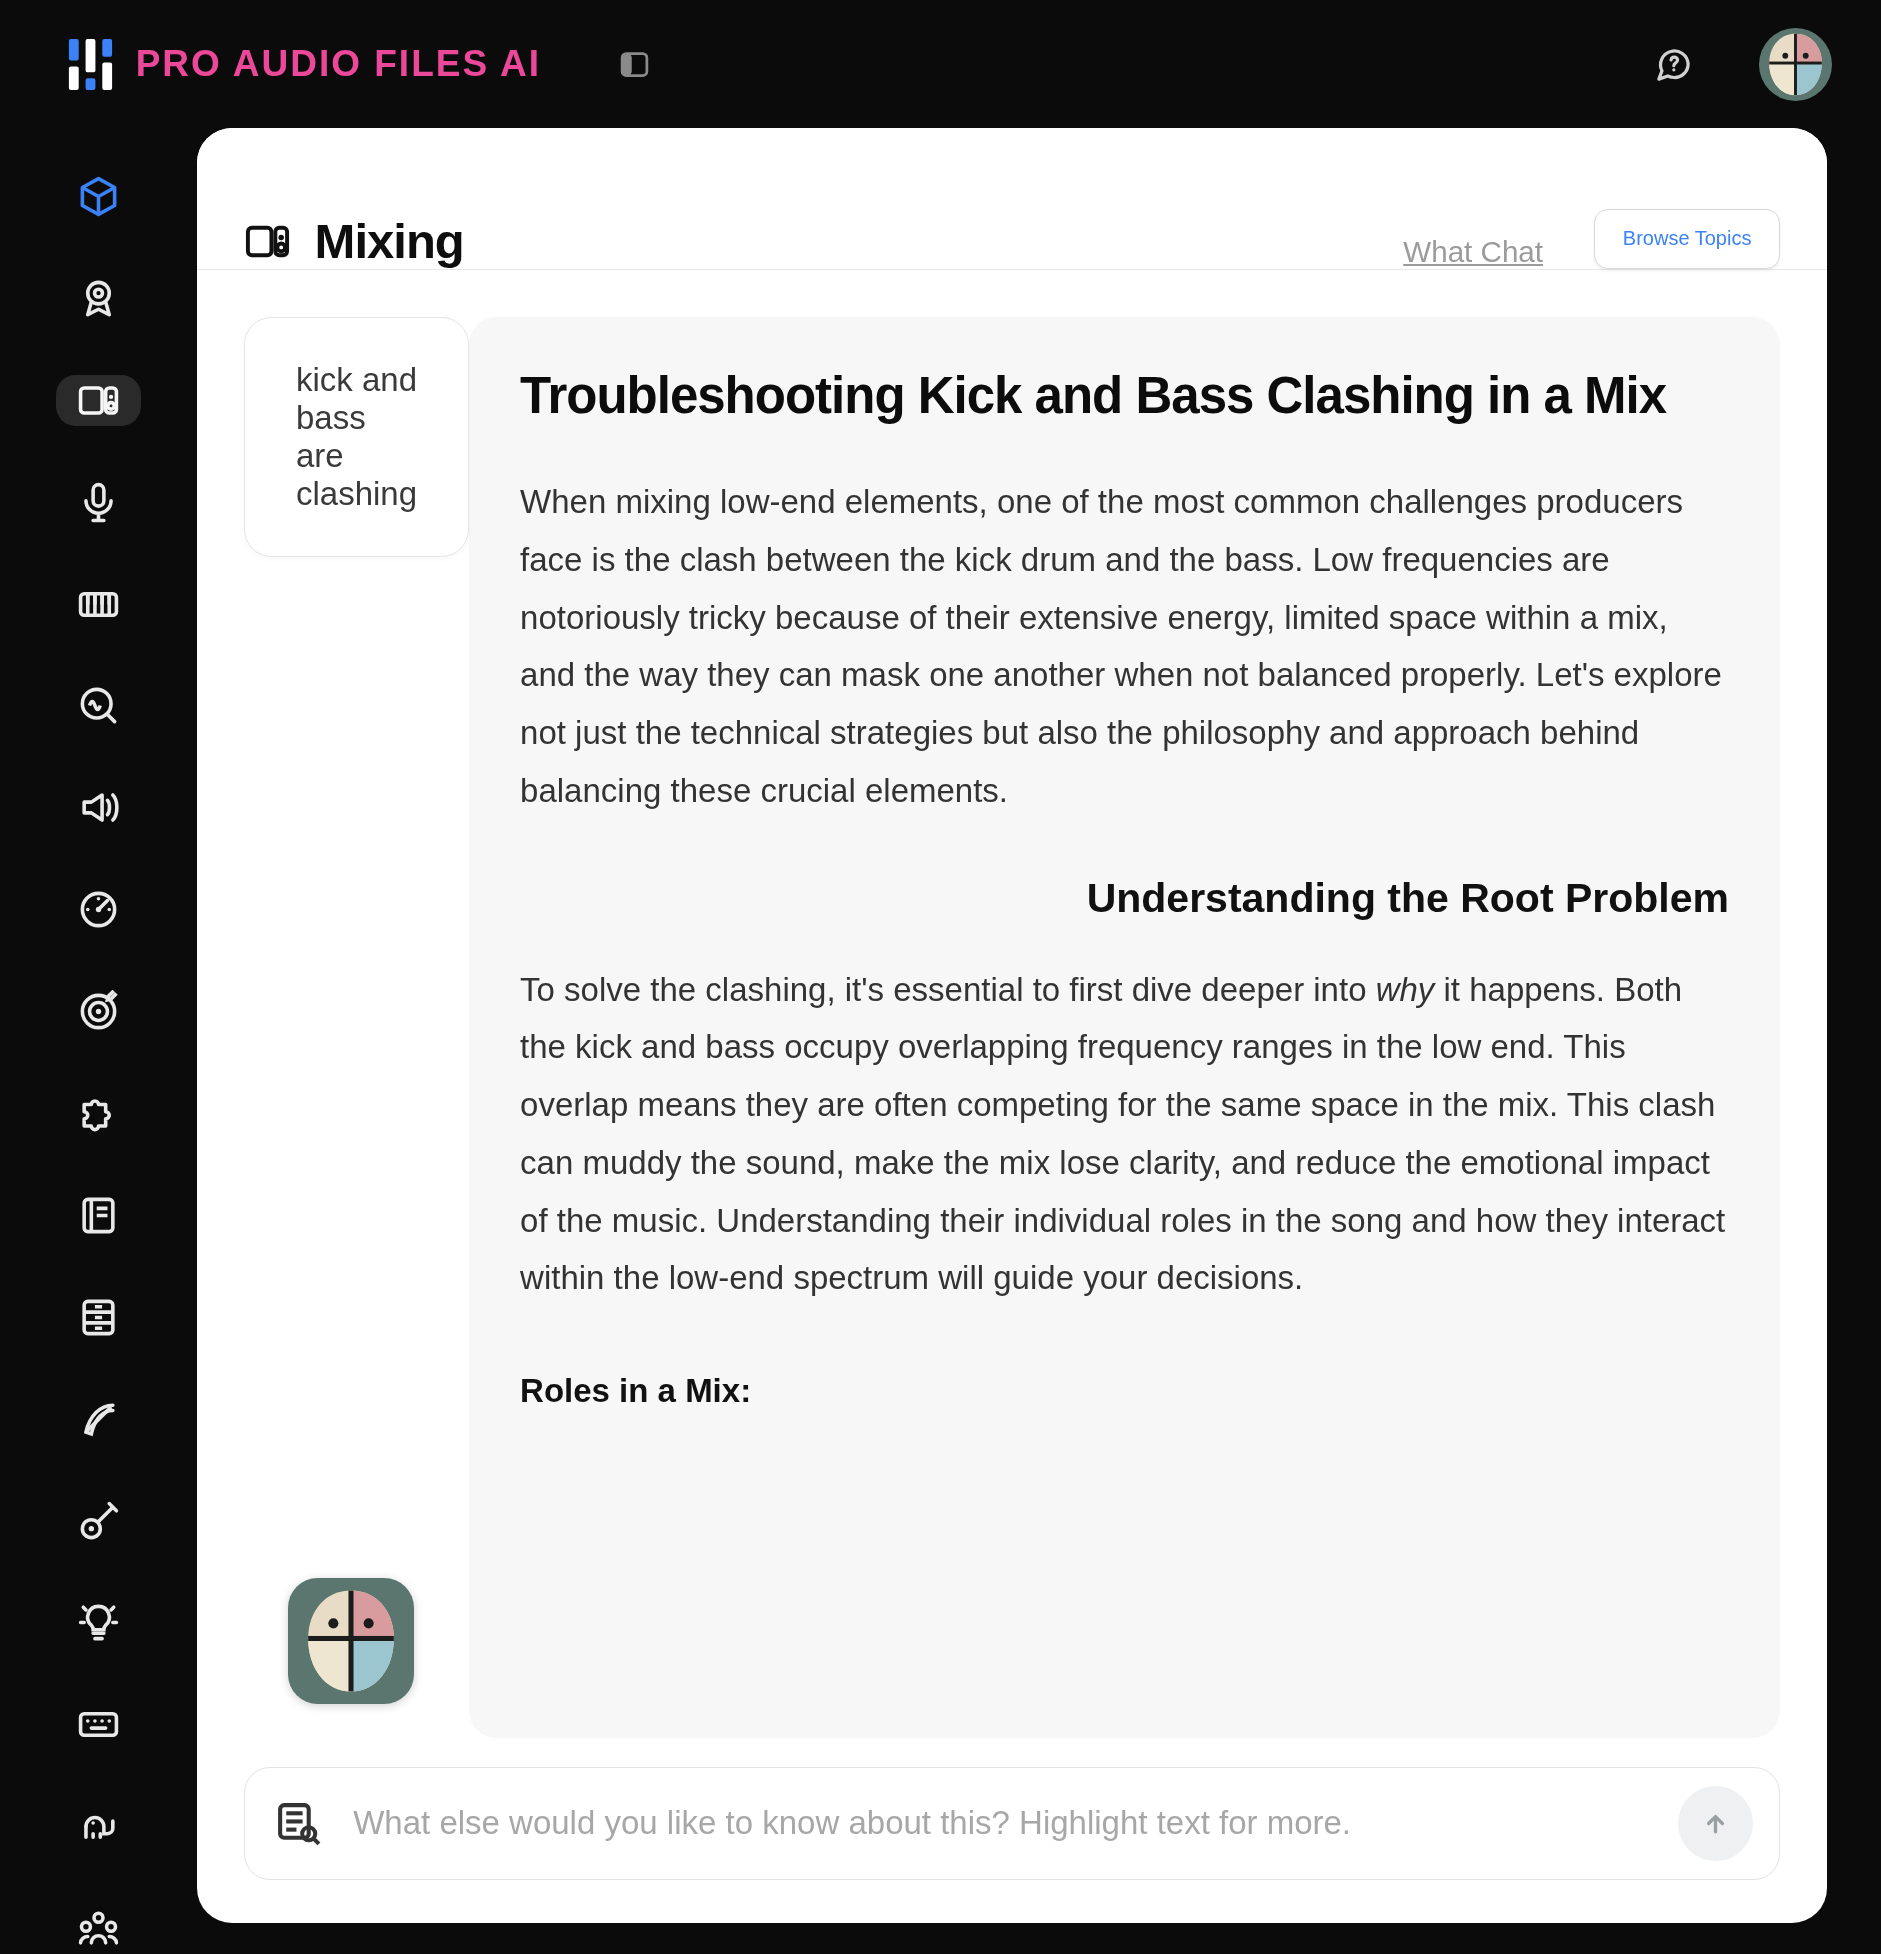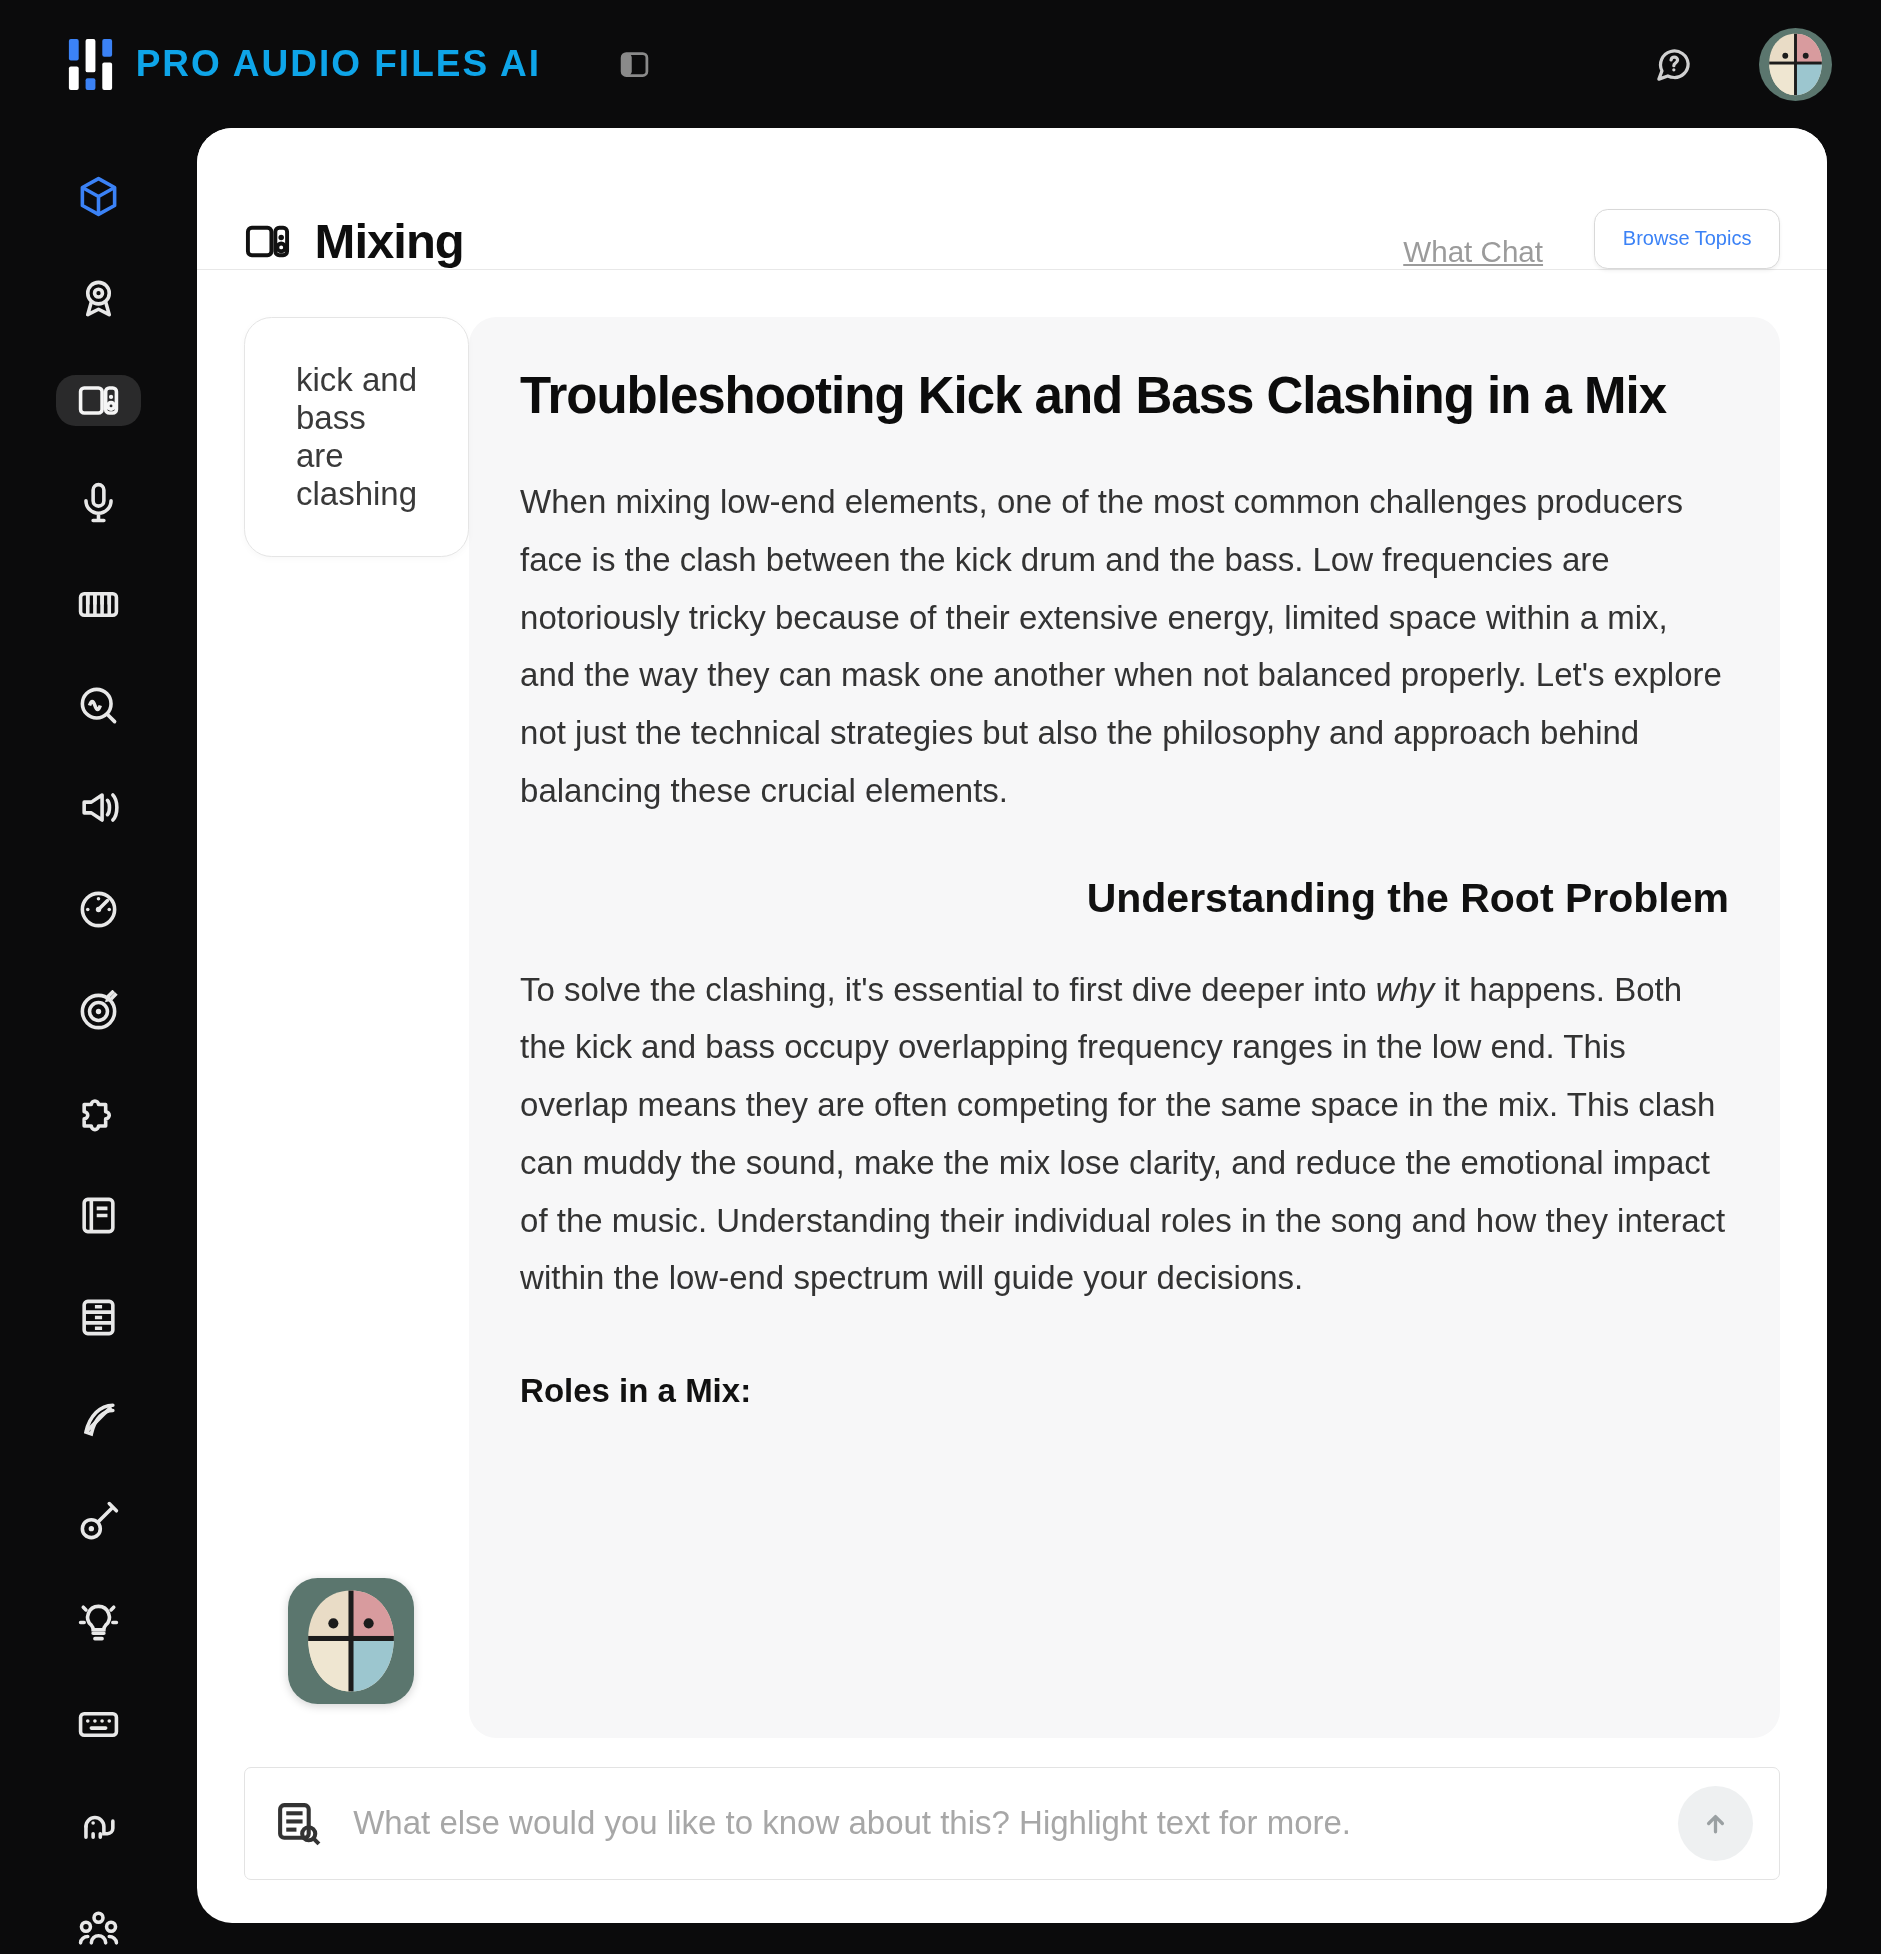--- a/index.html
+++ b/index.html
@@ -15,21 +15,21 @@
   
   .topbar {
     height: 128px;
     display: flex;
     align-items: center;
     padding: 0 49px 0 63px;
     gap: 27.6px;
   }
   .brand { display: flex; align-items: center; gap: 17.7px; }
   .logo-mark { display: inline-flex; }
-  .brand-text { color: #0ea5e9; font-weight: 800; letter-spacing: 2px; font-size: 37px; }
+  .brand-text { color: #ec4899; font-weight: 800; letter-spacing: 2px; font-size: 37px; }
   .panel-toggle { width: 33px; height: 33px; border-radius: 5.9px; display: inline-flex; align-items: center; justify-content: center; margin-left: 49px; }
   .top-spacer { flex: 1; }
   .help-btn { width: 45px; height: 45px; display:inline-flex; align-items:center; justify-content:center; color:#dcdcdc; margin-right: 35px; }
   .avatar { width: 73px; height: 73px; border-radius: 50%; overflow: hidden; }
 
   
   .body-row { flex: 1; display: flex; min-height: 0; }
 
   .sidebar {
     width: 197px;
@@ -102,21 +102,21 @@
 
   .fade-bottom {
     position: sticky; bottom: 0; left:0; right:0; height: 59px;
     background: linear-gradient(to bottom, rgba(255,255,255,0), #fff 80%);
     margin-top: -59px;
   }
 
   .composer-wrap { padding: 29.6px 47px 43px 47px; }
   .composer {
     display:flex; align-items:center; gap: 27.6px;
-    border:1px solid #e3e3e3; border-radius: 7px; padding: 17.7px 25.6px;
+    border:1px solid #e3e3e3; border-radius: 26px; padding: 17.7px 25.6px;
     background:#fff;
   }
   .composer-icon { width:55px; height:55px; display:inline-flex; align-items:center; justify-content:center; color:#444; }
   .composer-input {
     flex:1; border:none; outline:none; font-size: 33px; color:#333;
     background:transparent;
   }
   .composer-input::placeholder { color:#a7a7a7; }
   .send-btn {
     width: 75px; height:75px; border-radius:50%; background:#eef0f1;

